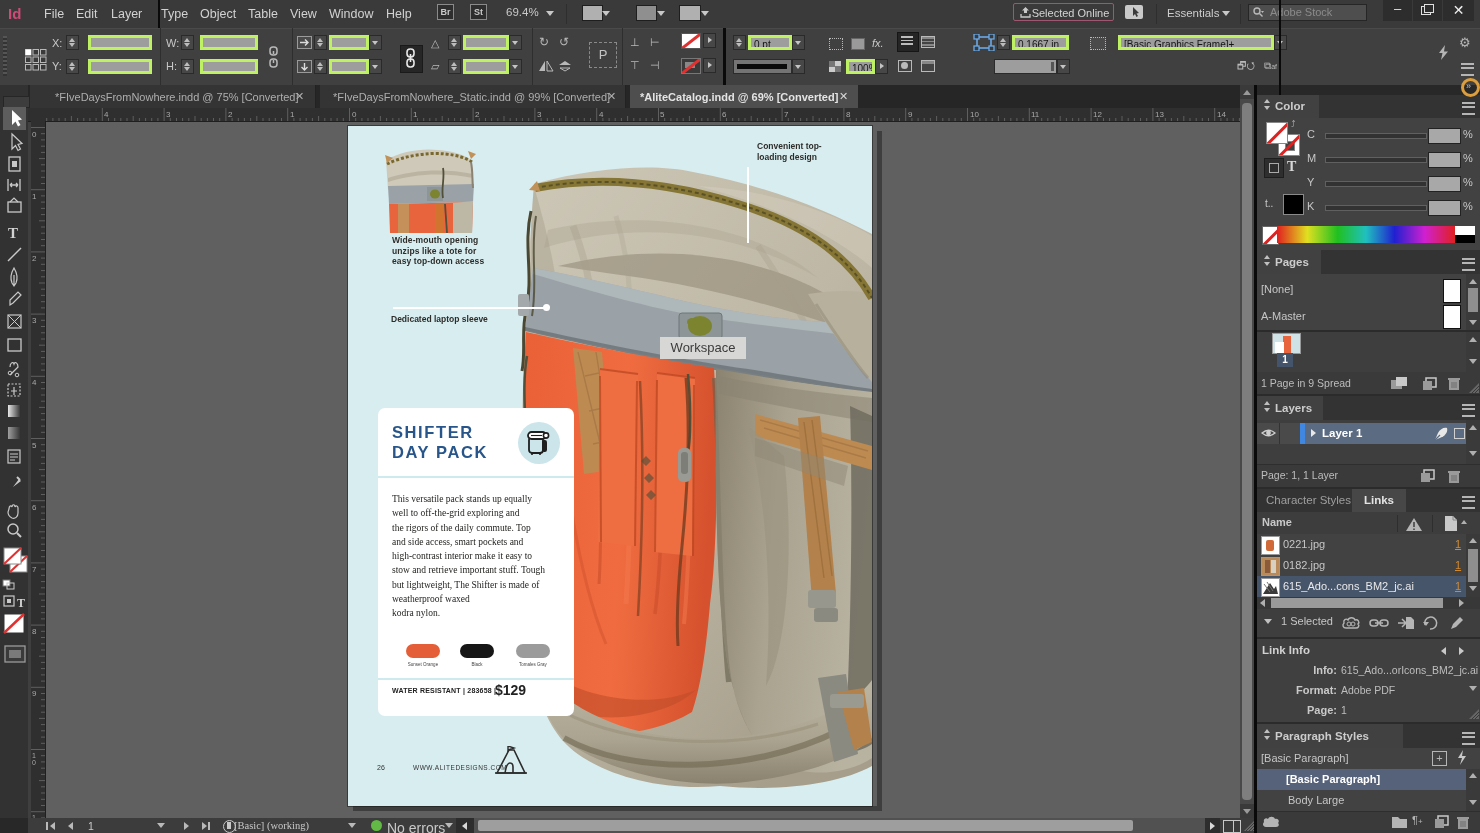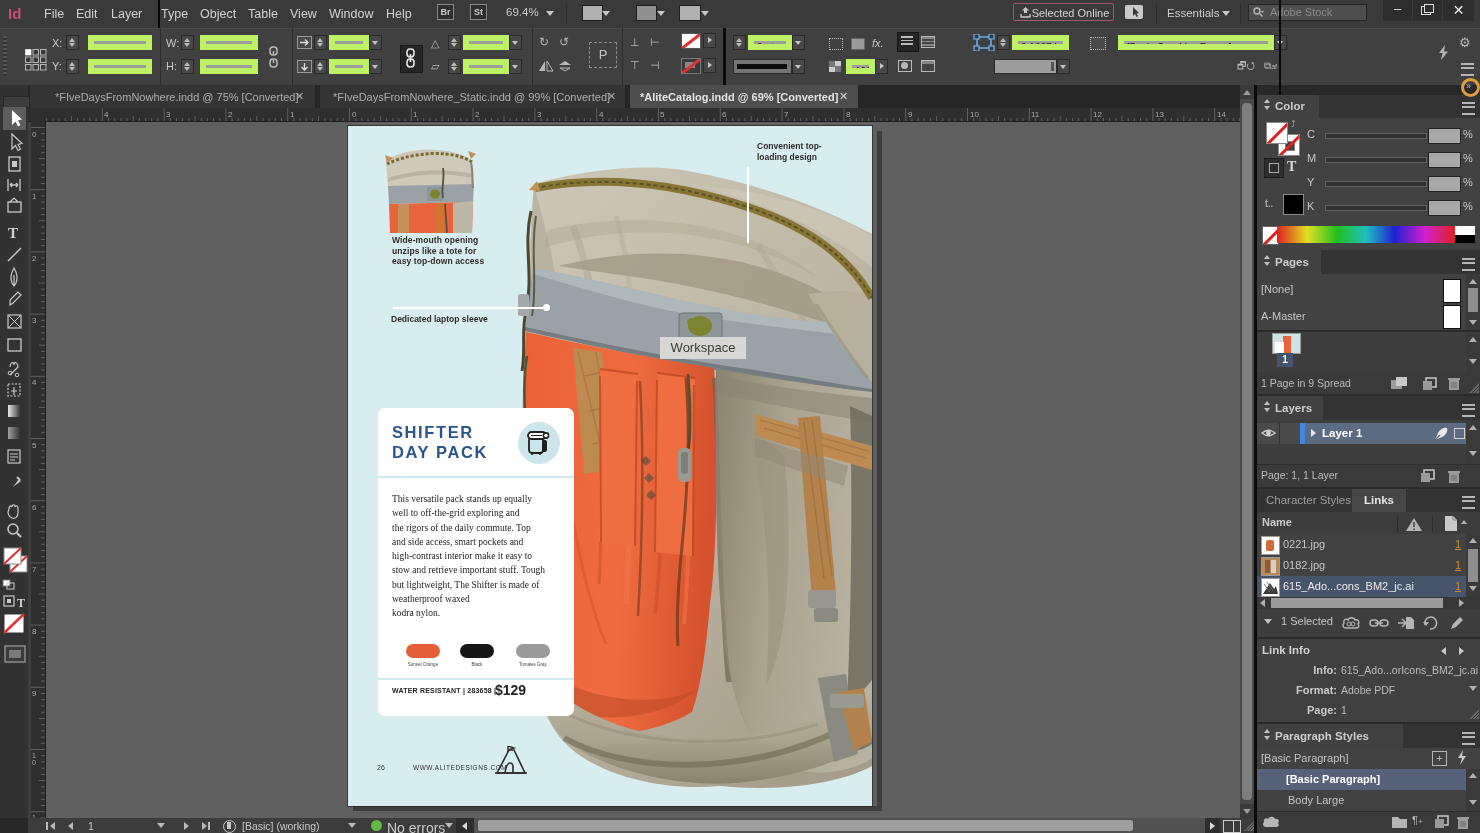--- a/index.html
+++ b/index.html
@@ -13,21 +13,21 @@
 .tabtxt{font-size:11px;}
 .hamb{width:13px;height:9px;border-top:2px solid #b5b5b5;border-bottom:2px solid #b5b5b5;}
 .hamb:before{content:"";display:block;margin-top:1.5px;border-top:2px solid #b5b5b5;}
 .tri-d{width:0;height:0;border-left:4px solid transparent;border-right:4px solid transparent;border-top:5px solid #c8c8c8;}
 .tri-u{width:0;height:0;border-left:4px solid transparent;border-right:4px solid transparent;border-bottom:5px solid #c8c8c8;}
 .tri-r{width:0;height:0;border-top:4px solid transparent;border-bottom:4px solid transparent;border-left:5px solid #c8c8c8;}
 .tri-l{width:0;height:0;border-top:4px solid transparent;border-bottom:4px solid transparent;border-right:5px solid #c8c8c8;}
 .sp{position:absolute;width:13px;height:15px;background:#474747;border:1px solid #2a2a2a;box-sizing:border-box;}
 .sp:before{content:"";position:absolute;left:2px;top:2px;border-left:3.5px solid transparent;border-right:3.5px solid transparent;border-bottom:4px solid #bdbdbd;}
 .sp:after{content:"";position:absolute;left:2px;bottom:2px;border-left:3.5px solid transparent;border-right:3.5px solid transparent;border-top:4px solid #bdbdbd;}
-.fld{position:absolute;background:#9d9d9d;border:6px solid #bef264;box-sizing:border-box;font-size:10px;color:#141414;line-height:13px;padding-left:3px;overflow:hidden;white-space:nowrap;}
+.fld{position:absolute;background:#9d9d9d;border:3px solid #bef264;box-sizing:border-box;font-size:10px;color:#141414;line-height:13px;padding-left:3px;overflow:hidden;white-space:nowrap;}
 .dbt{position:absolute;width:13px;height:15px;background:#474747;border:1px solid #2a2a2a;box-sizing:border-box;}
 .dbt:before{content:"";position:absolute;left:2px;top:5px;border-left:3.5px solid transparent;border-right:3.5px solid transparent;border-top:4.5px solid #c4c4c4;}
 .rbt{position:absolute;width:13px;height:15px;background:#474747;border:1px solid #2a2a2a;box-sizing:border-box;}
 .rbt:before{content:"";position:absolute;left:4px;top:3px;border-top:3.5px solid transparent;border-bottom:3.5px solid transparent;border-left:4.5px solid #c4c4c4;}
 .cic{position:absolute;color:#b9b9b9;font-size:11px;line-height:12px;}
 </style>
 </head>
 <body>
 
 <div class="ab" id="menubar" style="left:0;top:0;width:1480px;height:28px;background:#3a3a3a;"></div>
@@ -505,21 +505,21 @@
     <div class="ab" style="left:46px;top:822px;width:2px;height:8px;background:#b9b9b9;"></div>
     <div class="ab tri-l" style="left:50px;top:822px;border-right-color:#b9b9b9;"></div>
     <div class="ab tri-l" style="left:68px;top:822px;border-right-color:#b9b9b9;"></div>
     <div class="ab" style="left:88px;top:820px;color:#c9c9c9;font-size:10.5px;">1</div>
     <div class="ab tri-d" style="left:157px;top:823px;border-top-color:#b9b9b9;"></div>
     <div class="ab tri-r" style="left:184px;top:822px;border-left-color:#b9b9b9;"></div>
     <div class="ab tri-r" style="left:202px;top:822px;border-left-color:#b9b9b9;"></div>
     <div class="ab" style="left:208px;top:822px;width:2px;height:8px;background:#b9b9b9;"></div>
     <div class="ab" style="left:223px;top:820px;width:11px;height:11px;border:1.5px solid #c9c9c9;border-radius:50%;"></div>
     <div class="ab" style="left:227px;top:822px;width:4px;height:7px;background:#c9c9c9;"></div>
-    <div class="ab" style="left:242px;top:820px;color:#c9c9c9;font-size:10.5px;">[Basic] (working)</div>
+    <div class="ab" style="left:234px;top:820px;color:#c9c9c9;font-size:10.5px;font-family:Liberation Serif, serif;">[Basic] (working)</div>
     <div class="ab tri-d" style="left:348px;top:823px;border-top-color:#b9b9b9;"></div>
     <div class="ab" style="left:371px;top:820px;width:11px;height:11px;border-radius:50%;background:#63b945;"></div>
     <div class="ab" style="left:387px;top:820px;color:#c9c9c9;font-size:14px;">No errors</div>
     <div class="ab tri-d" style="left:445px;top:823px;border-top-color:#b9b9b9;"></div>
     <div class="ab" style="left:456px;top:818px;width:18px;height:15px;background:#2d2d2d;"></div>
     <div class="ab tri-l" style="left:462px;top:822px;border-right-color:#d8d8d8;"></div>
     <div class="ab" style="left:474px;top:818px;width:731px;height:15px;background:#515151;"></div>
     <div class="ab" style="left:478px;top:820px;width:655px;height:11px;background:#9e9e9e;border-radius:2px;"></div>
     <div class="ab" style="left:1205px;top:818px;width:15px;height:15px;background:#2d2d2d;"></div>
     <div class="ab tri-r" style="left:1210px;top:822px;border-left-color:#d8d8d8;"></div>

